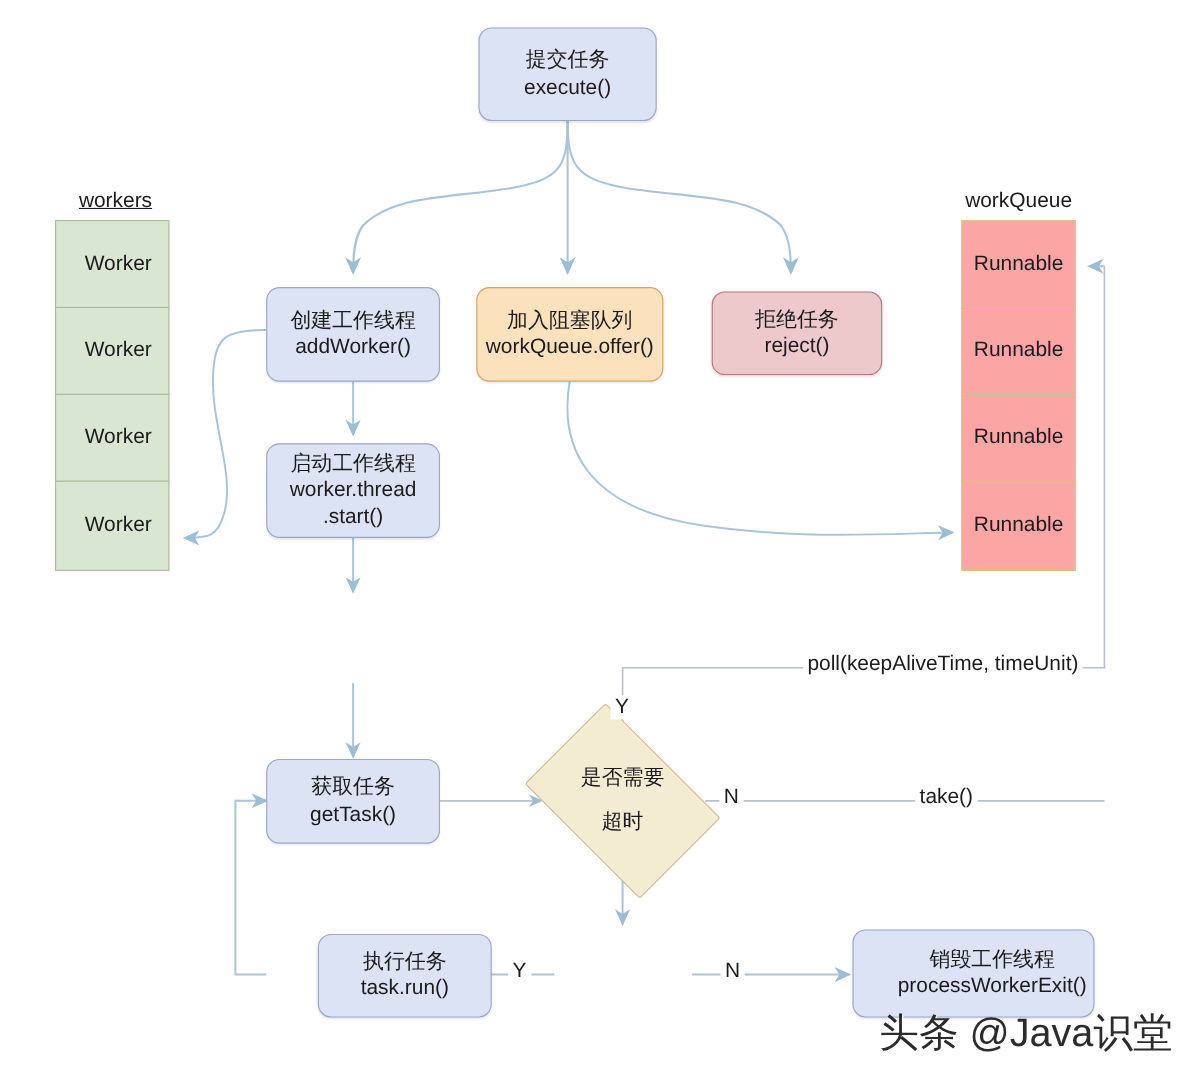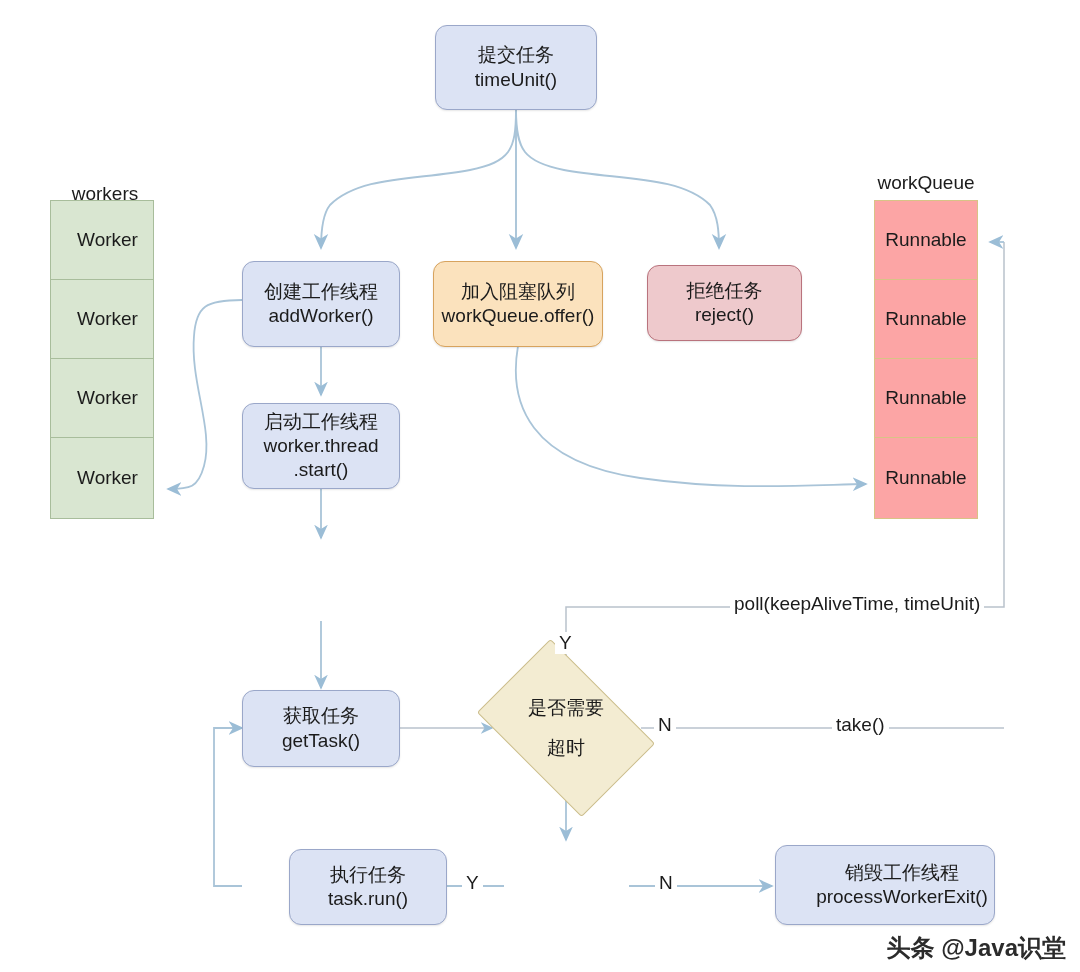--- a/index.html
+++ b/index.html
@@ -103,22 +103,22 @@
     color: #1b1b1b;
     white-space: nowrap;
     background: #ffffff;
     padding: 0 4px;
   }
 
   .watermark {
     position: absolute;
     right: 14px;
     bottom: 8px;
-    font-size: 24px;
-    font-weight: bold;
+    font-size: 36px;
+    font-weight: normal;
     color: #2b2b2b;
     white-space: nowrap;
     text-shadow: 1px 1px 0 rgba(255,255,255,0.9);
     margin-top: 28px;
   }
 </style>
 </head>
 <body>
 
 <div id="canvas">
@@ -172,21 +172,21 @@
       <path d="M242,886 L214,886 L214,728 L242,728" marker-end="url(#ah2)" stroke="#a9c4d8" stroke-width="1.8"></path>
     </g>
 
     <g fill="none" stroke="#a9c4d8" stroke-width="1.8">
       <path d="M1004,242 L990,242" marker-end="url(#ah)"></path>
     </g>
   </svg>
 
   <div class="node blue" style="left:435px; top:25px; width:162px; height:85px;">
     <span class="ln">提交任务</span>
-    <span class="ln">timeUnit()</span>
+    <span class="ln">execute()</span>
   </div>
 
   <div class="node blue" style="left:242px; top:261px; width:158px; height:86px;">
     <span class="ln">创建工作线程</span>
     <span class="ln">addWorker()</span>
   </div>
 
   <div class="node orange" style="left:433px; top:261px; width:170px; height:86px;">
     <span class="ln">加入阻塞队列</span>
     <span class="ln">workQueue.offer()</span>
@@ -221,21 +221,21 @@
 
   <div class="diamond" style="left:492px; top:676px; width:148px; height:104px;">
     <div class="shape"></div>
     <div class="dtext">
       <span>是否需要</span>
       <span>超时</span>
     </div>
   </div>
 
 
-  <div class="stack-label" style="left:50px; top:183px; width:110px;">workers</div>
+  <div class="stack-label" style="left:50px; top:172px; width:110px;text-decoration:underline;">workers</div>
   <div class="stack green" style="left:50px; top:200px; width:104px;">
     <div class="cell" style="height:80px;">Worker</div>
     <div class="cell" style="height:80px;">Worker</div>
     <div class="cell" style="height:80px;">Worker</div>
     <div class="cell" style="height:82px;">Worker</div>
   </div>
 
   <div class="stack-label" style="left:866px; top:172px; width:120px;">workQueue</div>
   <div class="stack yellow" style="left:874px; top:200px; width:104px;">
     <div class="cell" style="height:80px;">Runnable</div>

